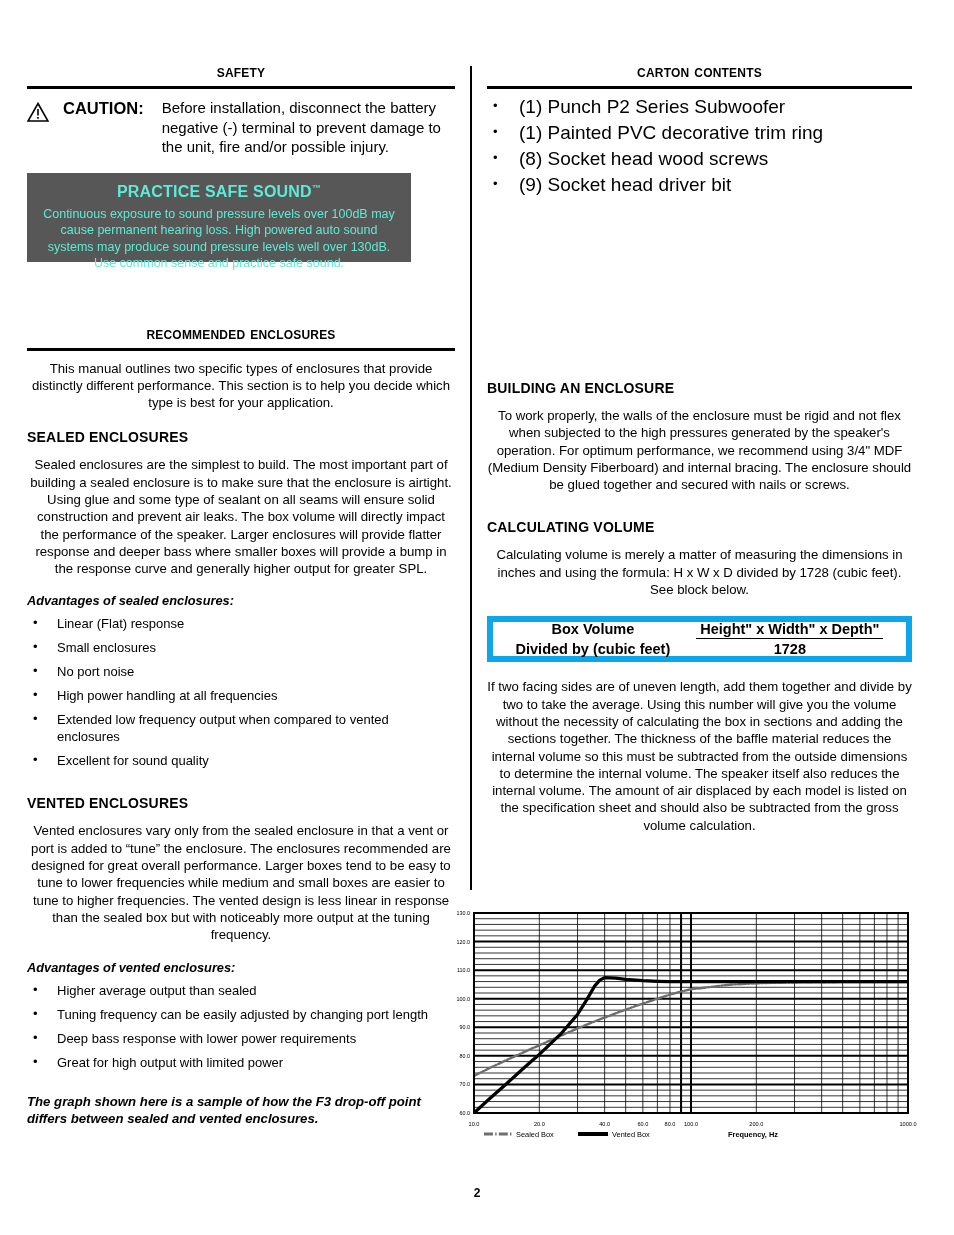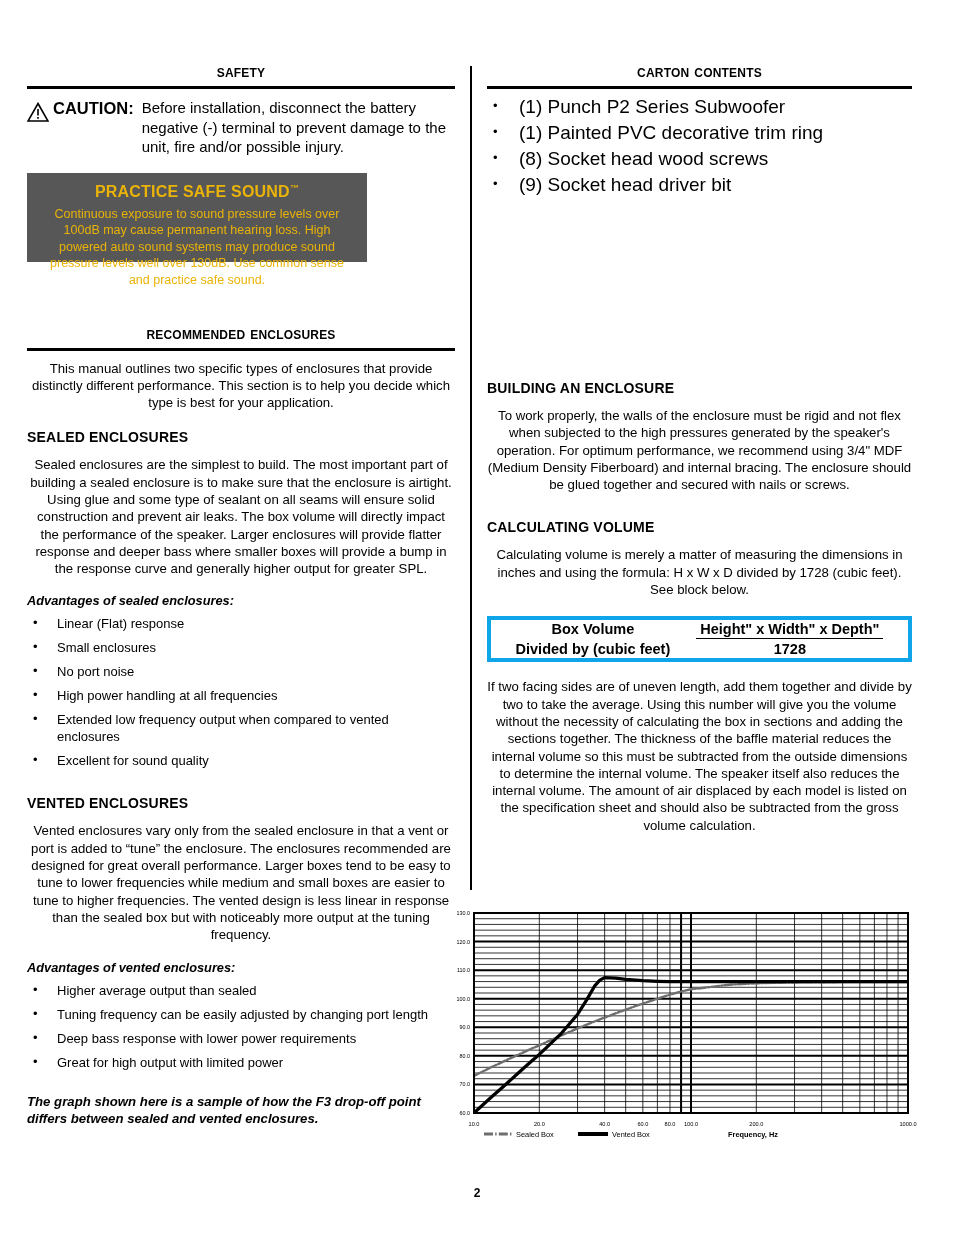--- a/index.html
+++ b/index.html
@@ -32,34 +32,34 @@
     text-transform:lowercase;
   }
   .sec-head::first-letter{font-size:17px;}
   .smallcaps{
     font-variant:small-caps;
     text-transform:lowercase;
   }
   .rule{height:3px;background:#000;margin-top:1px;margin-bottom:9px;}
 
   
-  .caution-row{display:flex;align-items:flex-start;gap:0px;margin-top:4px;}
+  .caution-row{display:flex;align-items:flex-start;gap:10px;margin-top:4px;}
   .tri{flex:0 0 auto;width:22px;height:20px;margin-top:4px;margin-right:4px;}
   .caution-word{
     font-weight:bold;font-size:16.5px;white-space:nowrap;margin-right:8px;
     line-height:20px;
   }
   .caution-text{font-size:15px;line-height:19.5px;}
 
   
   .safebox{
-    background:#575757;color:#eab308;
+    background:#575757;color:#5eead4;
     margin-top:16px;
     padding:10px 16px 20px 16px;
-    width:340px;height:89px;
+    width:384px;height:89px;
     box-sizing:border-box;
   }
   .safebox-title{
     text-align:center;font-weight:bold;font-size:16px;letter-spacing:.2px;
     margin-bottom:5px;
   }
   .tm{font-size:9px;vertical-align:super;}
   .safebox-body{
     text-align:center;font-size:12.5px;line-height:16.5px;
   }
@@ -83,21 +83,21 @@
     content:"\2022";position:absolute;left:6px;top:-1px;font-size:13px;
   }
   ul.carton li{margin-bottom:9px;padding-left:32px;font-size:19px;}
   .graph-note{
     font-size:13.2px;font-weight:bold;font-style:italic;line-height:17.5px;
     margin-top:22px;
   }
 
   
   .formula-box{
-    border:4px solid #0ea5e9;
+    border:6px solid #0ea5e9;
     margin:18px 0 16px 0;
     padding:6px 10px 7px 10px;
     display:flex;align-items:center;justify-content:center;gap:26px;
     height:46px;box-sizing:border-box;
   }
   .formula-left{
     font-weight:bold;font-size:14.5px;line-height:20px;text-align:center;
   }
   .formula-frac{text-align:center;font-weight:bold;font-size:14.5px;}
   .frac-num{border-bottom:1.5px solid #000;padding:0 4px 1px 4px;}

